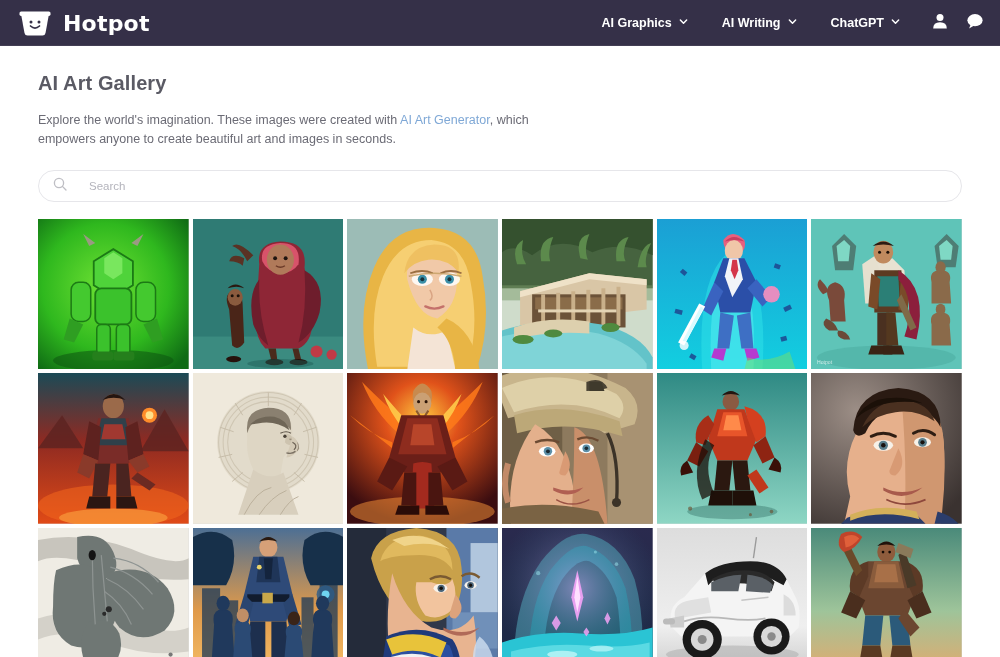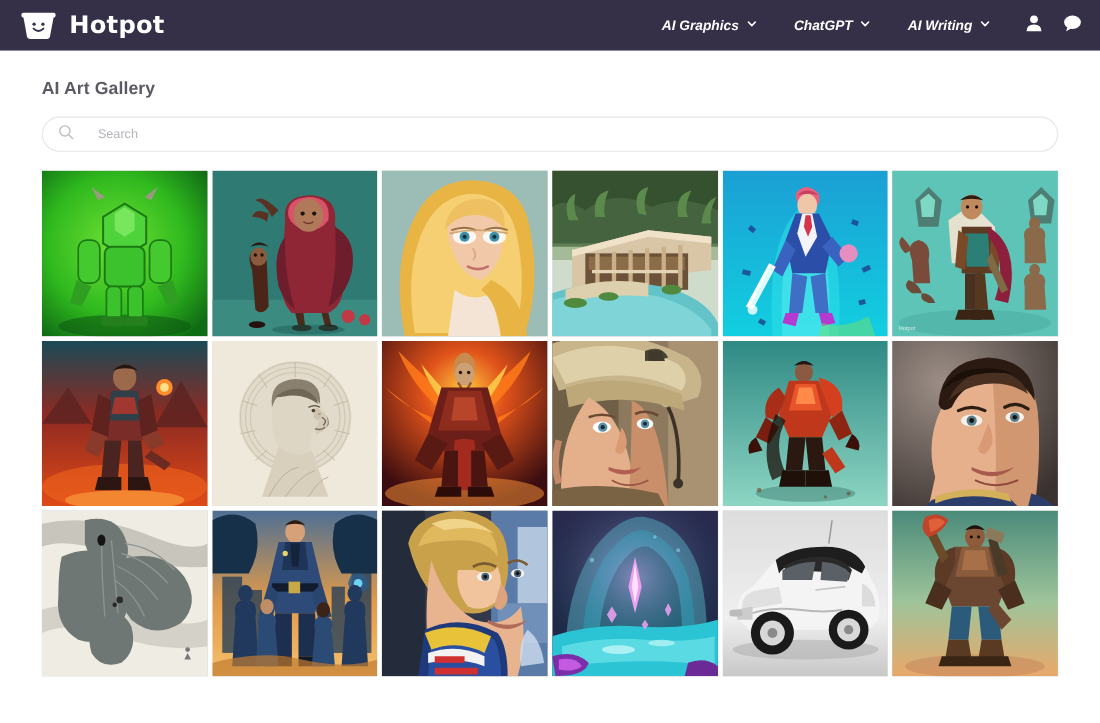--- a/index.html
+++ b/index.html
@@ -29,41 +29,41 @@
   .brand { display: flex; align-items: center; gap: 11px; }
   .brand-logo { width: 34px; height: 28px; display: block; }
   .brand-name {
     color: #ffffff;
     font-size: 22px;
     font-weight: bold;
     letter-spacing: 0.2px;
     font-family: "DejaVu Sans", sans-serif;
   }
 
-  .navmenu { display: flex; align-items: center; gap: 0px; font-style: italic; }
+  .navmenu { display: flex; align-items: center; gap: 0px; }
   .navitem {
     display: flex; align-items: center; gap: 7px;
     color: #ffffff;
     font-size: 12.5px;
     font-weight: bold;
     padding: 8px 17px;
     cursor: pointer;
     white-space: nowrap;
   }
   .caret {
     width: 9px; height: 9px; display: inline-block;
     position: relative; top: -1px;
   }
   .navicons { display: flex; align-items: center; gap: 17px; margin-left: 14px; }
   .navicon { width: 18px; height: 18px; cursor: pointer; }
 
   
   .page { padding: 26px 38px 0 38px; }
   .page-title {
-    font-size: 16px;
+    font-size: 20px;
     color: #5a5a64;
     font-weight: bold;
     letter-spacing: 0.1px;
     margin-bottom: 16px;
   }
   .page-desc {
     font-size: 12.5px;
     line-height: 1.55;
     color: #6b6b75;
     max-width: 530px;
@@ -134,30 +134,30 @@
       <span>AI Graphics</span>
       <span>
         <svg class="caret" viewBox="0 0 10 10">
             <path d="M1.5 3.3 L5 7 L8.5 3.3" stroke="#ffffff" stroke-width="1.6" fill="none" stroke-linecap="round" stroke-linejoin="round"></path>
           </svg>
       </span>
     </div>
 
 
     <div class="navitem">
-      <span>ChatGPT</span>
+      <span>AI Writing</span>
       <span>
         <svg class="caret" viewBox="0 0 10 10">
             <path d="M1.5 3.3 L5 7 L8.5 3.3" stroke="#ffffff" stroke-width="1.6" fill="none" stroke-linecap="round" stroke-linejoin="round"></path>
           </svg>
       </span>
     </div>
 
     <div class="navitem">
-      <span>AI Writing</span>
+      <span>ChatGPT</span>
       <span>
         <svg class="caret" viewBox="0 0 10 10">
             <path d="M1.5 3.3 L5 7 L8.5 3.3" stroke="#ffffff" stroke-width="1.6" fill="none" stroke-linecap="round" stroke-linejoin="round"></path>
           </svg>
       </span>
     </div>
 
     <div class="navicons">
       <span>
         <svg class="navicon" viewBox="0 0 18 18">
@@ -173,20 +173,23 @@
       </span>
     </div>
 
   </div>
 </div>
 
 <div class="page">
 
   <div class="page-title">AI Art Gallery</div>
 
+  <div class="page-desc">
+    <span>Explore the world's imagination. These images were created with </span><a href="#">AI Art Generator</a><span>, which empowers anyone to create beautiful art and images in seconds.</span>
+  </div>
 
   <div class="searchbar">
     <span>
       <svg class="search-icon" viewBox="0 0 14 14">
         <circle cx="6" cy="6" r="4.6" stroke="#8a8a94" stroke-width="1.3" fill="none"></circle>
         <line x1="9.4" y1="9.4" x2="13" y2="13" stroke="#8a8a94" stroke-width="1.3" stroke-linecap="round"></line>
       </svg>
     </span>
     <input class="search-input" type="text" placeholder="Search" style="">
   </div>

